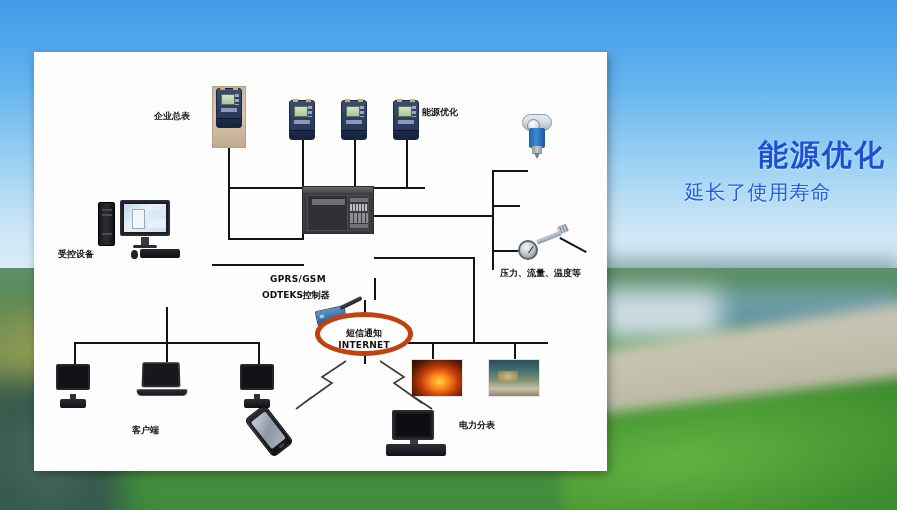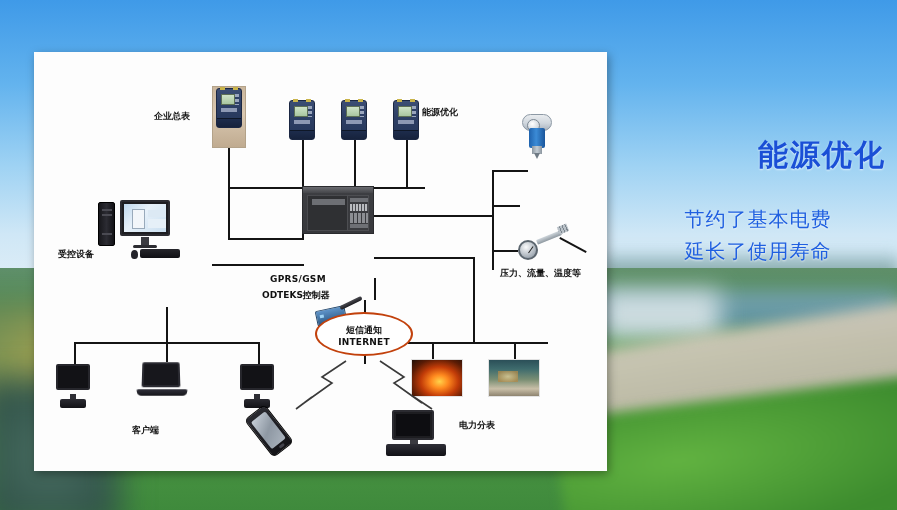--- a/index.html
+++ b/index.html
@@ -204,21 +204,21 @@
 
   
   .modem { position:absolute; width:30px; height:16px; border-radius:2px;
     background: linear-gradient(180deg,#5f94c9 0%,#3f6f9f 60%,#2c5580 100%);
     border:1px solid #24486d; transform: rotate(-12deg); }
   .modem .led { position:absolute; left:3px; top:4px; width:4px; height:3px; background:#9fd4f5; }
   .antenna { position:absolute; width:24px; height:4px; border-radius:2px;
     background: linear-gradient(180deg,#4a4a50,#1d1d22); transform: rotate(-26deg); }
 
   
-  .ellipse { position:absolute; width:98px; height:44px; border:2px solid #c2410c;
+  .ellipse { position:absolute; width:98px; height:44px; border:5px solid #c2410c;
     border-radius:50%; background:#fff; }
   .ellipse .t1 { position:absolute; left:0; right:0; top:10px; text-align:center;
     font-size:9px; font-weight:bold; color:#111; }
   .ellipse .t2 { position:absolute; left:0; right:0; top:23px; text-align:center;
     font-size:9px; font-weight:bold; color:#111; letter-spacing:.2px; }
 
   
   .photo { position:absolute; border:1px solid #e2e2e2; }
   .photo.furnace {
     background: radial-gradient(ellipse at 55% 60%, #ffd24a 0%, #ff8a1f 22%, #c23c08 48%, #5b1c05 75%, #201008 100%);
@@ -444,17 +444,16 @@
         <div class="pc-foot" style="left:16px; top:37px;"></div>
         <div style="position:absolute;left:0;top:34px;width:60px;height:12px;border-radius:2px;
                     background:linear-gradient(180deg,#2e2e36,#111116);"></div>
       </div>
 
     </div>
   </div>
 
   <div id="right-panel">
     <div class="headline">能源优化</div>
-    <div class="sub first">节约了基本电费</div>
     <div class="sub second">延长了使用寿命</div>
   </div>
 
 </div>
 
 </body></html>

